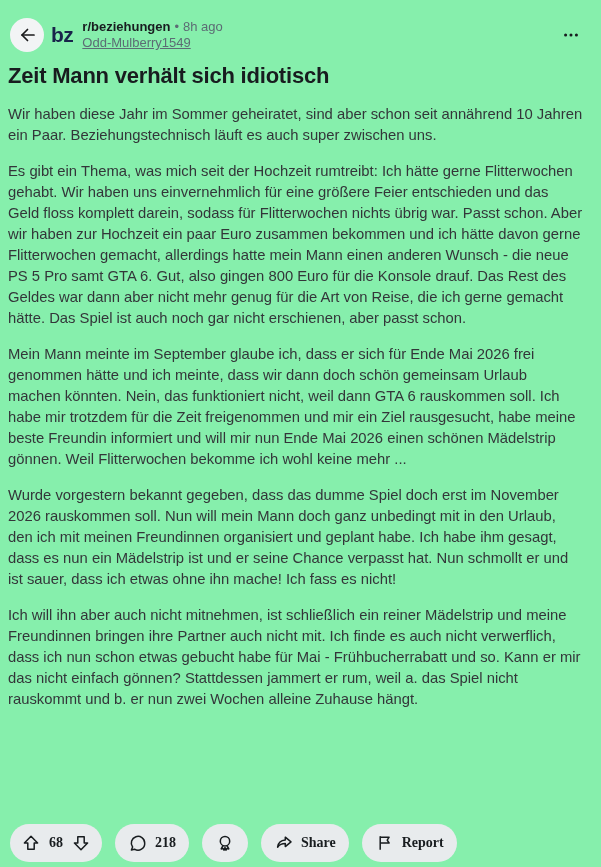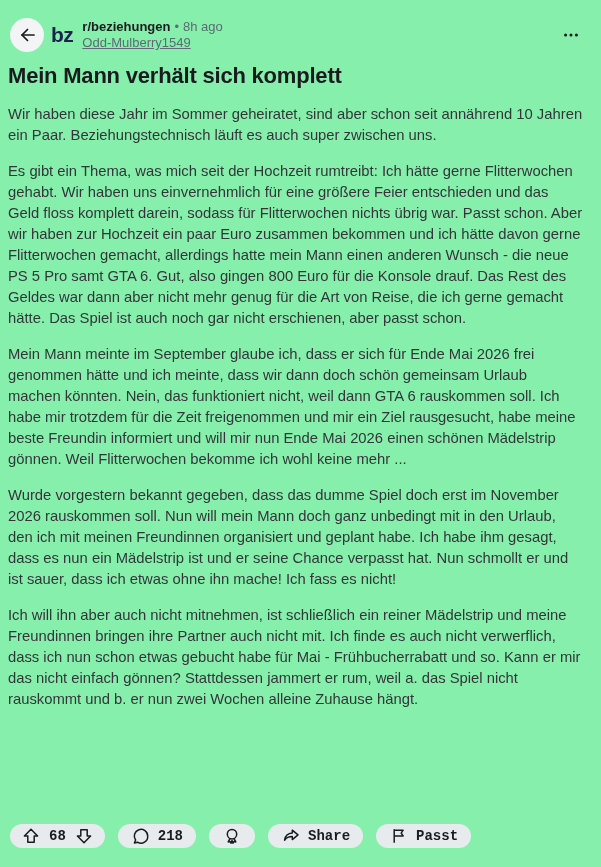--- a/index.html
+++ b/index.html
@@ -50,25 +50,25 @@
     font-size:14.8px; line-height:21px; color:var(--text,#333639);
   }
   .post-body p { margin-top:15px; }
 
   
   .actions {
     position:absolute; left:10px; top:824px;
     display:flex; gap:13px; align-items:center;
   }
   .pill {
-    height:24px; border:none; cursor:pointer;
+    height:38px; border:none; cursor:pointer;
     background:var(--pill_bg,#E8EBED); border-radius:999px;
     display:flex; align-items:center; gap:7px;
     padding:0 13px;
-    font-family:Liberation Mono, monospace;
+    font-family:Liberation Serif, serif;
     font-size:14px; font-weight:600; color:var(--title,#181C1F);
   }
   .vote-pill { padding:0 11px; gap:8px; }
   .vote-btn { border:none; background:none; padding:0; cursor:pointer; display:flex; }
   .count { font-size:14px; font-weight:600; color:var(--title,#181C1F); }
   svg { display:block; }
 </style>
 </head>
 <body>
 
@@ -98,21 +98,21 @@
       <span>
         <svg width="18" height="18" viewBox="0 0 20 20" fill="#181C1F">
           <circle cx="4" cy="10" r="1.7"></circle>
             <circle cx="10" cy="10" r="1.7"></circle>
             <circle cx="16" cy="10" r="1.7"></circle>
         </svg>
       </span>
     </button>
   </header>
 
-  <h1 class="post-title">Mein Mann verhält sich komplett</h1>
+  <h1 class="post-title">Zeit Mann verhält sich idiotisch</h1>
 
   <div class="post-body">
     <p>Wir haben diese Jahr im Sommer geheiratet, sind aber schon seit annährend 10 Jahren ein Paar. Beziehungstechnisch läuft es auch super zwischen uns.</p>
     <p>Es gibt ein Thema, was mich seit der Hochzeit rumtreibt: Ich hätte gerne Flitterwochen gehabt. Wir haben uns einvernehmlich für eine größere Feier entschieden und das Geld floss komplett darein, sodass für Flitterwochen nichts übrig war. Passt schon. Aber wir haben zur Hochzeit ein paar Euro zusammen bekommen und ich hätte davon gerne Flitterwochen gemacht, allerdings hatte mein Mann einen anderen Wunsch - die neue PS 5 Pro samt GTA 6. Gut, also gingen 800 Euro für die Konsole drauf. Das Rest des Geldes war dann aber nicht mehr genug für die Art von Reise, die ich gerne gemacht hätte. Das Spiel ist auch noch gar nicht erschienen, aber passt schon.</p>
     <p>Mein Mann meinte im September glaube ich, dass er sich für Ende Mai 2026 frei genommen hätte und ich meinte, dass wir dann doch schön gemeinsam Urlaub machen könnten. Nein, das funktioniert nicht, weil dann GTA 6 rauskommen soll. Ich habe mir trotzdem für die Zeit freigenommen und mir ein Ziel rausgesucht, habe meine beste Freundin informiert und will mir nun Ende Mai 2026 einen schönen Mädelstrip gönnen. Weil Flitterwochen bekomme ich wohl keine mehr ...</p>
     <p>Wurde vorgestern bekannt gegeben, dass das dumme Spiel doch erst im November 2026 rauskommen soll. Nun will mein Mann doch ganz unbedingt mit in den Urlaub, den ich mit meinen Freundinnen organisiert und geplant habe. Ich habe ihm gesagt, dass es nun ein Mädelstrip ist und er seine Chance verpasst hat. Nun schmollt er und ist sauer, dass ich etwas ohne ihn mache! Ich fass es nicht!</p>
     <p>Ich will ihn aber auch nicht mitnehmen, ist schließlich ein reiner Mädelstrip und meine Freundinnen bringen ihre Partner auch nicht mit. Ich finde es auch nicht verwerflich, dass ich nun schon etwas gebucht habe für Mai - Frühbucherrabatt und so. Kann er mir das nicht einfach gönnen? Stattdessen jammert er rum, weil a. das Spiel nicht rauskommt und b. er nun zwei Wochen alleine Zuhause hängt.</p>
   </div>
 
   <div class="actions">
@@ -163,17 +163,17 @@
       <span>Share</span>
     </button>
 
     <button class="pill">
       <span>
         <svg width="20" height="20" viewBox="0 0 20 20" fill="none" stroke="#181C1F" stroke-width="1.5" stroke-linejoin="round">
           <path d="M5.2 3.2v13.6"></path>
           <path d="M5.2 4.2h8.9l-1.9 2.9 1.9 2.9H5.2"></path>
         </svg>
       </span>
-      <span>Passt</span>
+      <span>Report</span>
     </button>
 
   </div>
 </div>
 
 </body></html>

